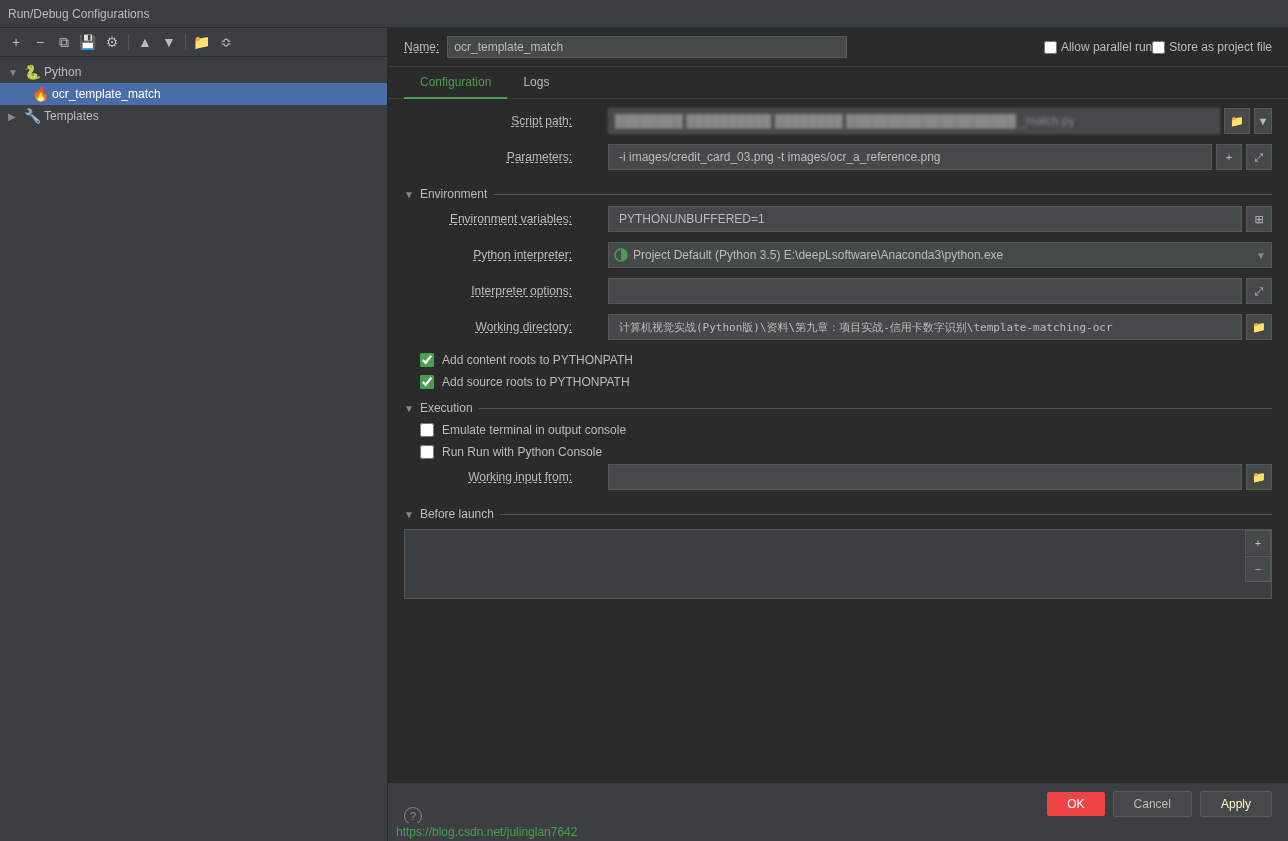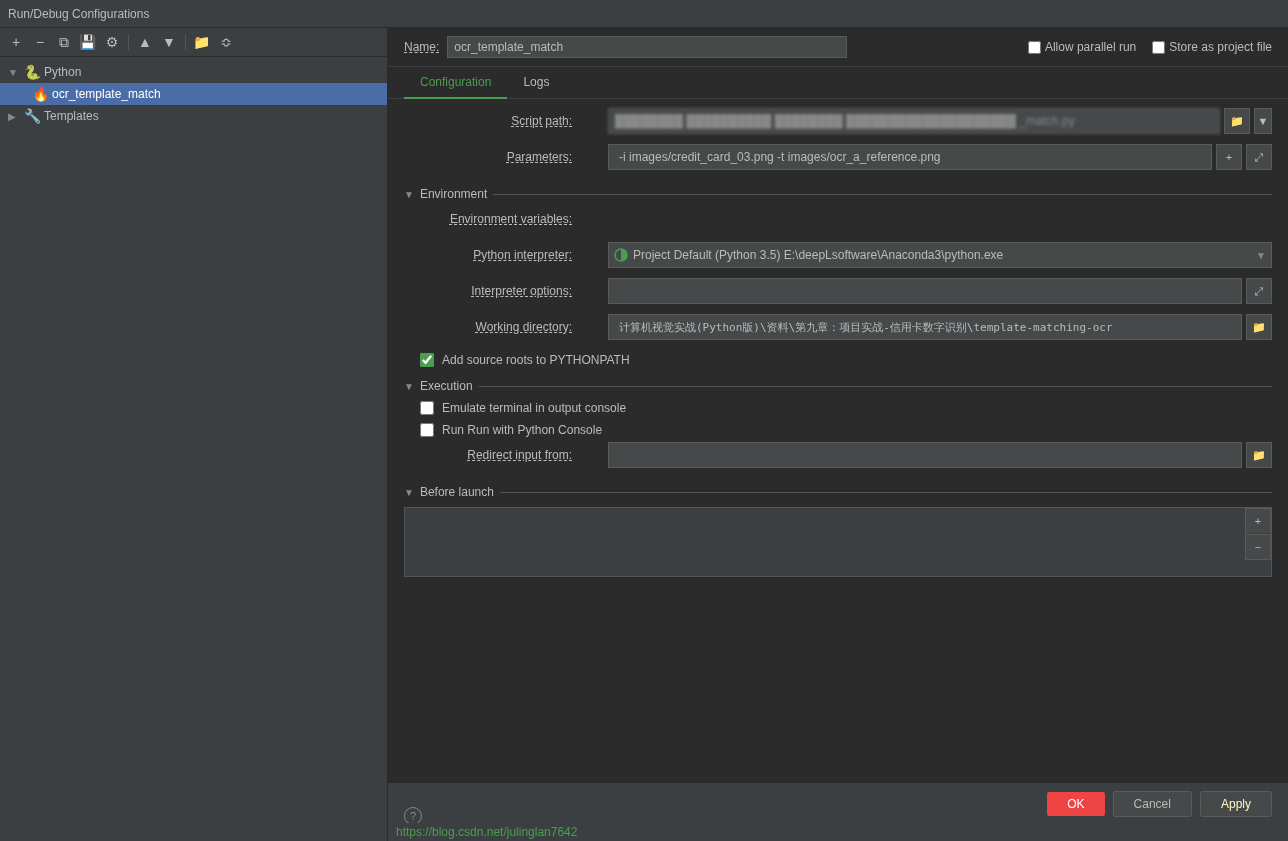--- a/index.html
+++ b/index.html
@@ -138,21 +138,21 @@
       border: 1px solid #5a5a5a;
       color: #bbbbbb;
       padding: 3px 6px;
       font-size: 12px;
       outline: none;
       max-width: 400px;
     }
     .checkbox-group {
       display: flex;
       align-items: center;
-      gap: 16px;
+      gap: 0;
       margin-left: auto;
     }
     .checkbox-label {
       display: flex;
       align-items: center;
       gap: 4px;
       font-size: 12px;
       color: #bbbbbb;
     }
     .checkbox-label input[type=checkbox] {
@@ -491,20 +491,24 @@
       </div>
 
       <div class="section-header">
         <span class="section-arrow">▼</span>
         <span>Environment</span>
         <div class="section-divider"></div>
       </div>
 
       <div class="form-row">
         <span class="form-label">Environment variables:</span>
+        <div class="form-field">
+          <input class="text-input" type="text" value="PYTHONUNBUFFERED=1" style="">
+          <button class="input-btn" title="Edit">⊞</button>
+        </div>
       </div>
 
       <div class="form-row">
         <span class="form-label">Python interpreter:</span>
         <div class="form-field">
           <div class="select-wrapper">
             <span style="position:absolute;left:6px;z-index:1;font-size:11px;">
               <svg width="14" height="14" viewBox="0 0 14 14" style="vertical-align:middle;">
                 <circle cx="7" cy="7" r="6" fill="none" stroke="#4a9f4e" stroke-width="1.5"></circle>
                 <path d="M7 1 A6 6 0 0 1 7 13" fill="#4a9f4e"></path>
@@ -527,20 +531,24 @@
       </div>
 
       <div class="form-row">
         <span class="form-label">Working directory:</span>
         <div class="form-field">
           <input class="text-input working-dir-text" type="text" value="计算机视觉实战(Python版)\资料\第九章：项目实战-信用卡数字识别\template-matching-ocr" style="">
           <button class="input-btn" title="Browse">📁</button>
         </div>
       </div>
 
+      <div class="checkbox-row">
+        <input type="checkbox" checked="" id="addContentRoots" style="">
+        <label for="addContentRoots">Add content roots to PYTHONPATH</label>
+      </div>
 
       <div class="checkbox-row">
         <input type="checkbox" checked="" id="addSourceRoots" style="">
         <label for="addSourceRoots">Add source roots to PYTHONPATH</label>
       </div>
 
       <div class="section-header">
         <span class="section-arrow">▼</span>
         <span>Execution</span>
         <div class="section-divider"></div>
@@ -552,21 +560,21 @@
       </div>
 
       <div class="checkbox-row">
         <input type="checkbox" id="pythonConsole" style="">
         <label for="pythonConsole">
           <span>Run </span><span>Run with Python Console</span>
         </label>
       </div>
 
       <div class="form-row">
-        <span class="form-label">Redirect input from:</span>
+        <span class="form-label">Working input from:</span>
         <div class="form-field">
           <input class="text-input" type="text" style="">
           <button class="input-btn" title="Browse">📁</button>
         </div>
       </div>
 
       <div class="section-header">
         <span class="section-arrow">▼</span>
         <span>Before launch</span>
         <div class="section-divider"></div>

